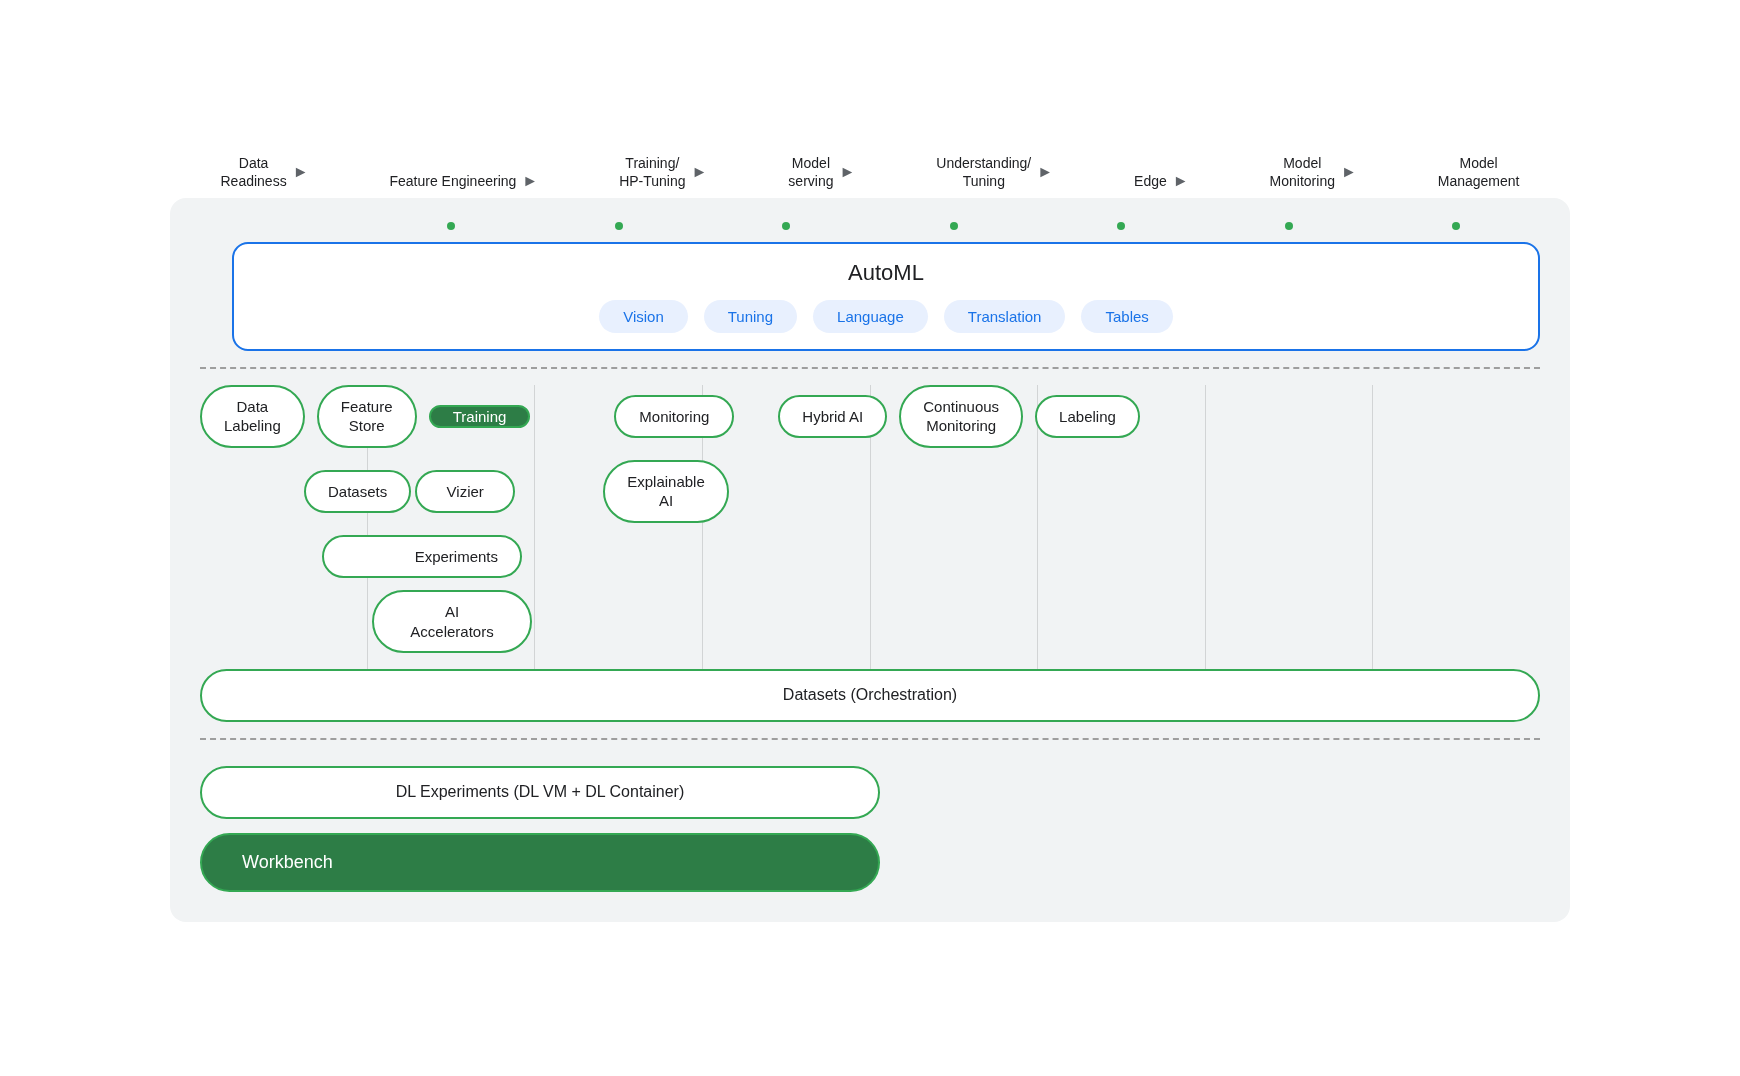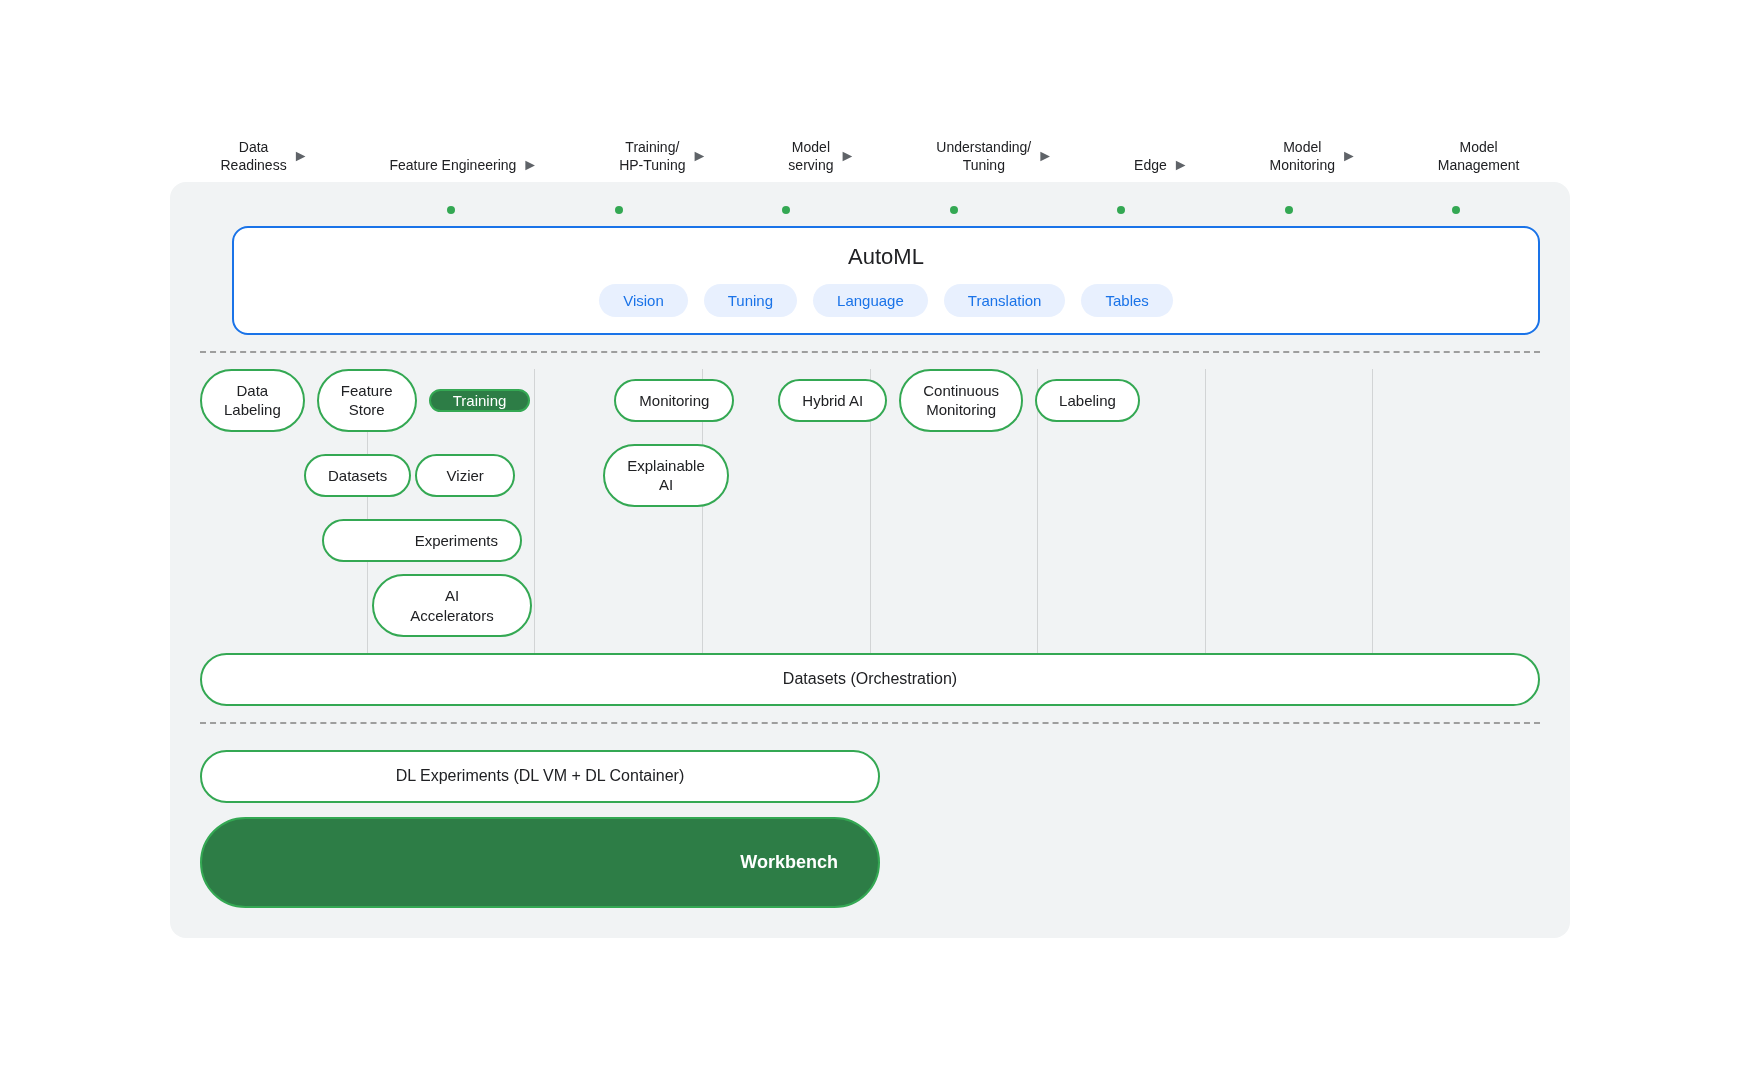--- a/index.html
+++ b/index.html
@@ -263,17 +263,17 @@
 
     <hr class="dashed-divider">
 
     <div class="bottom-section">
 
       <div style="margin-bottom:14px;">
         <div class="green-pill" style="width:680px;max-width:100%;text-align:center;padding:14px 40px;font-size:16px;">DL Experiments (DL VM + DL Container)</div>
       </div>
 
       <div>
-        <div class="green-pill-filled" style="width:680px;max-width:100%;padding:32px 40px;font-size:18px;font-weight:700;text-align:right;">Workbench</div>
+        <div class="green-pill-filled" style="width:680px;max-width:100%;padding:16px 40px;font-size:18px;font-weight:400;text-align:left;">Workbench</div>
       </div>
     </div>
   </div>
 </div>
 
 </body></html>

